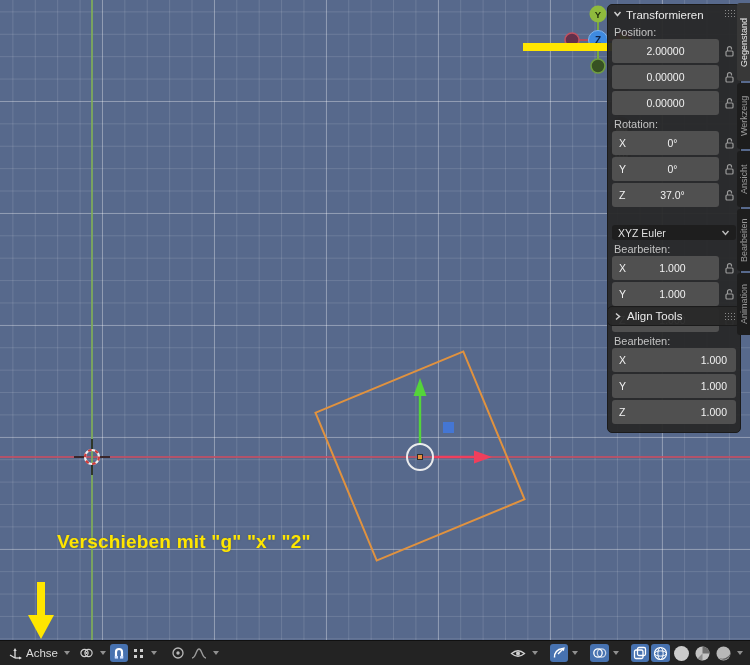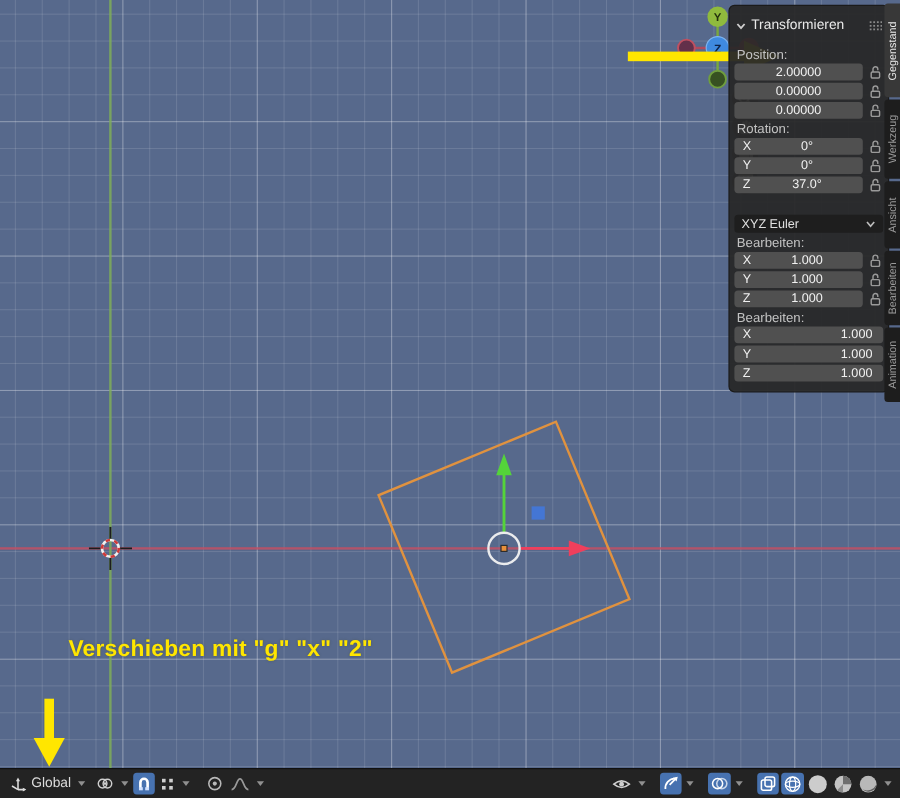--- a/index.html
+++ b/index.html
@@ -35,29 +35,29 @@
     font-size:19px; font-weight:bold; line-height:27px; letter-spacing:.2px;
     text-shadow:0 0 2px rgba(60,60,0,.35);
   }
 
   
   .npanel {
     position:absolute; left:607px; top:4px; width:134px;
     background:rgba(40,40,40,.95); border-radius:5px; border:1px solid #1b1b1b;
     padding:0 4px 6px 4px; color:#d5d5d5; font-size:11px;
   }
-  .panel-header { display:flex; align-items:center; height:18px; gap:4px; padding:16px 1px; }
+  .panel-header { display:flex; align-items:flex-start; height:18px; gap:4px; padding:4px 1px; }
   .panel-title { color:#eaeaea; font-size:11.5px; flex:1; white-space:nowrap; }
   .grip { width:11px; height:9px;
     background-image:radial-gradient(#8a8a8a .9px, transparent 1px); background-size:3px 3px; }
   .chev-svg { flex:0 0 auto; }
   .sec-label { color:#c3c3c3; height:14px; line-height:14px; margin-top:2px; padding-left:2px; }
   .frow { display:flex; align-items:center; gap:3px; margin-bottom:2px; }
   .field {
-    flex:1; height:14px; background:#505050; border-radius:3px; color:#f1f1f1;
+    flex:1; height:24px; background:#505050; border-radius:3px; color:#f1f1f1;
     display:flex; align-items:center; font-size:10.5px; padding:0 7px; position:relative;
   }
   .field .val-center { flex:1; text-align:center; }
   .field .ax { width:14px; text-align:left; }
   .field .val-right { flex:1; text-align:right; padding-right:2px; }
   .field .val-mid { flex:1; text-align:center; }
   .lockbox { width:14px; height:14px; display:flex; align-items:center; justify-content:center; }
   .dropdown {
     height:15px; background:#1e1e1e; border-radius:3px; color:#e0e0e0;
     display:flex; align-items:center; padding:0 6px; margin:18px 0 2px 0; font-size:10.5px;
@@ -338,40 +338,47 @@
         </div>
       </div>
     <div class="frow">
         <div class="field">
           <span class="ax">Z</span>
           <span class="val-right">1.000</span>
         </div>
       </div>
   </div>
 
+  <div class="npanel2">
+    <svg width="9" height="9">
+      <polyline points="3,1.5 6.5,4.5 3,7.5" fill="none" stroke="#cfcfcf" stroke-width="1.5"></polyline>
+    </svg>
+    <div class="panel-title">Align Tools</div>
+    <div class="grip"></div>
+  </div>
 
   <div class="tabstrip">
     <div class="tab active" style="height:78px">Gegenstand</div>
     <div class="tab" style="height:66px">Werkzeug</div>
     <div class="tab" style="height:56px">Ansicht</div>
     <div class="tab" style="height:62px">Bearbeiten</div>
     <div class="tab" style="height:62px">Animation</div>
   </div>
 
   <div class="footer">
     <div class="fgroup">
       <div class="orientation-btn">
         <svg width="14" height="13">
           <line x1="7" y1="11" x2="7" y2="3" stroke="#dcdcdc" stroke-width="1.3"></line>
           <polygon points="7,1 5.3,4 8.7,4" fill="#dcdcdc"></polygon>
           <line x1="7" y1="11" x2="2" y2="8" stroke="#dcdcdc" stroke-width="1.3"></line>
           <line x1="7" y1="11" x2="12.5" y2="11" stroke="#dcdcdc" stroke-width="1.3"></line>
           <polygon points="14,11 11,9.5 11,12.5" fill="#dcdcdc"></polygon>
         </svg>
-        <span>Global</span>
+        <span>Achse</span>
         <div class="tri-down"></div>
       </div>
       <div class="fbtn">
         <svg width="15" height="14">
           <circle cx="5.5" cy="7" r="3.6" fill="none" stroke="#cfcfcf" stroke-width="1.2"></circle>
           <circle cx="9.5" cy="7" r="3.6" fill="none" stroke="#cfcfcf" stroke-width="1.2"></circle>
           <circle cx="7.5" cy="7" r="1.1" fill="#cfcfcf"></circle>
         </svg>
       </div>
       <div class="tri-down"></div>

